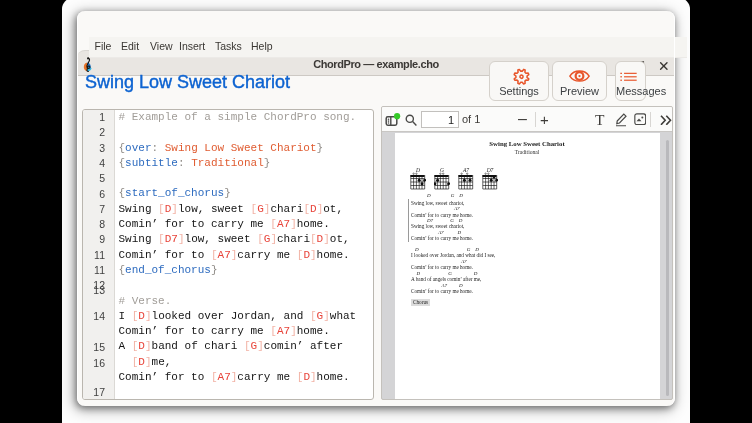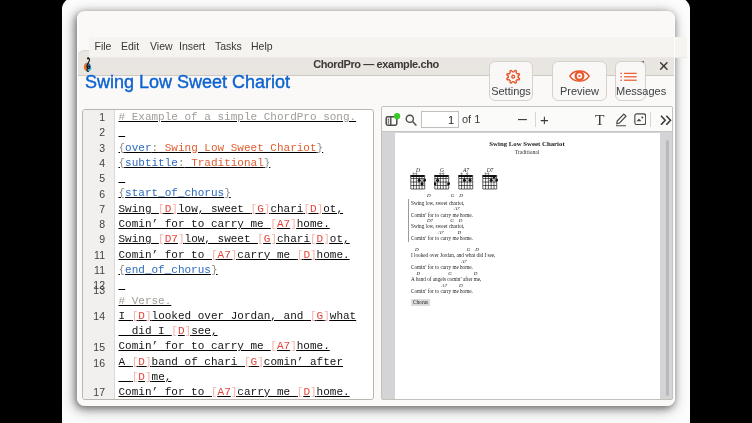--- a/index.html
+++ b/index.html
@@ -38,37 +38,37 @@
   position:absolute; left:8px; top:62px; line-height:18px;
   font-size:18px; font-weight:normal; -webkit-text-stroke:0.4px #0d63d1; color:#0d63d1;
 }
 .hbtn {
   position:absolute; top:50px; height:40px;
   background:#f9f8f6; border:1px solid #d5d1cb; border-radius:6px;
   text-align:center; color:#3d4043; font-size:11px;
 }
 .hbtn .ic { position:absolute; left:0; top:6px; width:100%; height:18px; }
 .hbtn .lb { position:absolute; left:0; right:0; bottom:3px; }
-#b-settings { left:412px; width:44px; }
+#b-settings { left:412px; width:60px; }
 #b-preview  { left:475px; width:55px; }
 #b-messages { left:538px; width:31px; }
 
 #editor {
   position:absolute; left:5px; top:98px; width:292px; height:291px;
   background:#fff; border:1px solid #bab6af; border-radius:3px;
   overflow:hidden;
   font-family:"Liberation Mono", monospace; font-size:11px; line-height:15.3px;
 }
 #gutter {
   position:absolute; left:0; top:0; width:32px; height:100%;
   background:#f1f0ee; border-right:1px solid #dbd9d5;
   color:#3f3f3f; text-align:right; font-family:"Liberation Sans",sans-serif; font-size:10.5px;
 }
 #gutter div { position:absolute; right:9px; height:15.3px; line-height:15.8px; }
-#code { position:absolute; left:35.5px; top:0;text-decoration:underline; }
+#code { position:absolute; left:35.5px; top:0; }
 #code div { height:15.3px; white-space:pre; }
 .cm { color:#a19d98; }   
 .br { color:#8f8b86; }   
 .dr { color:#2d6bbf; }   
 .ar { color:#e05c31; }   
 .cb { color:#f2b3a6; }   
 .ch { color:#e8443a; }   
 .tx { color:#141414; }   
 
 #preview {
@@ -196,21 +196,20 @@
         <div>&nbsp;</div>
         <div><span class="br">{</span><span class="dr">start_of_chorus</span><span class="br">}</span></div>
         <div><span class="tx">Swing </span><span class="cb">[</span><span class="ch">D</span><span class="cb">]</span><span class="tx">low, sweet </span><span class="cb">[</span><span class="ch">G</span><span class="cb">]</span><span class="tx">chari</span><span class="cb">[</span><span class="ch">D</span><span class="cb">]</span><span class="tx">ot,</span></div>
         <div><span class="tx">Comin’ for to carry me </span><span class="cb">[</span><span class="ch">A7</span><span class="cb">]</span><span class="tx">home.</span></div>
         <div><span class="tx">Swing </span><span class="cb">[</span><span class="ch">D7</span><span class="cb">]</span><span class="tx">low, sweet </span><span class="cb">[</span><span class="ch">G</span><span class="cb">]</span><span class="tx">chari</span><span class="cb">[</span><span class="ch">D</span><span class="cb">]</span><span class="tx">ot,</span></div>
         <div><span class="tx">Comin’ for to </span><span class="cb">[</span><span class="ch">A7</span><span class="cb">]</span><span class="tx">carry me </span><span class="cb">[</span><span class="ch">D</span><span class="cb">]</span><span class="tx">home.</span></div>
         <div><span class="br">{</span><span class="dr">end_of_chorus</span><span class="br">}</span></div>
         <div>&nbsp;</div>
         <div><span class="cm"># Verse.</span></div>
         <div><span class="tx">I </span><span class="cb">[</span><span class="ch">D</span><span class="cb">]</span><span class="tx">looked over Jordan, and </span><span class="cb">[</span><span class="ch">G</span><span class="cb">]</span><span class="tx">what</span></div>
-        <div><span class="tx">  did I </span><span class="cb">[</span><span class="ch">D</span><span class="cb">]</span><span class="tx">see,</span></div>
         <div><span class="tx">Comin’ for to carry me </span><span class="cb">[</span><span class="ch">A7</span><span class="cb">]</span><span class="tx">home.</span></div>
         <div><span class="tx">A </span><span class="cb">[</span><span class="ch">D</span><span class="cb">]</span><span class="tx">band of chari </span><span class="cb">[</span><span class="ch">G</span><span class="cb">]</span><span class="tx">comin’ after</span></div>
         <div><span class="tx">  </span><span class="cb">[</span><span class="ch">D</span><span class="cb">]</span><span class="tx">me,</span></div>
         <div><span class="tx">Comin’ for to </span><span class="cb">[</span><span class="ch">A7</span><span class="cb">]</span><span class="tx">carry me </span><span class="cb">[</span><span class="ch">D</span><span class="cb">]</span><span class="tx">home.</span></div>
       </div>
     </div>
     <div id="preview">
       <div id="page">
         <div class="pt" style="top:7px">Swing Low Sweet Chariot</div>
         <div class="ps" style="top:15.5px">Traditional</div>

